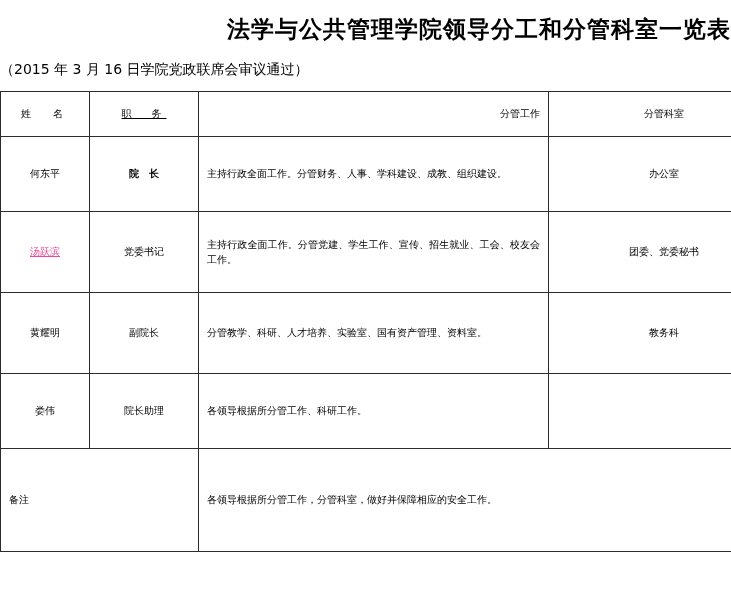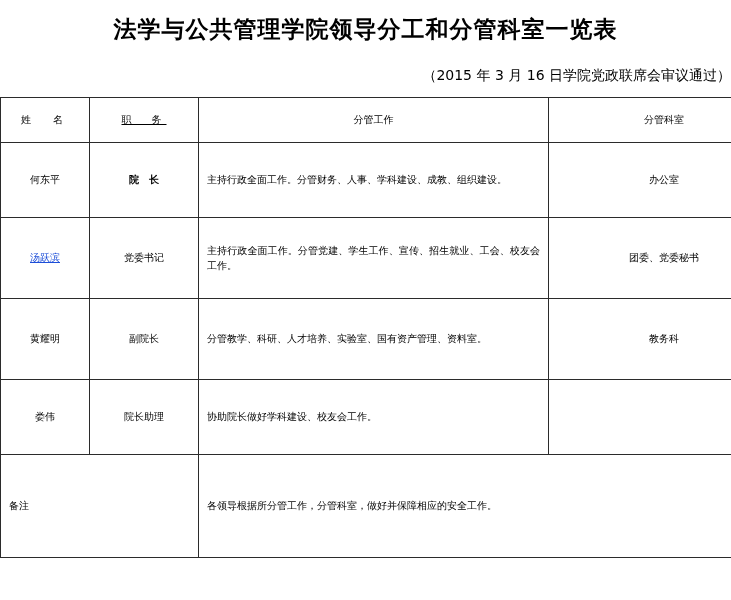--- a/index.html
+++ b/index.html
@@ -14,71 +14,71 @@
     color: #000000;
     overflow: hidden;
   }
   .page {
     width: 731px;
     height: 600px;
     box-sizing: border-box;
     position: relative;
   }
   .doc-title {
-    text-align: center;
+    text-align: right;
     font-size: 23px;
     font-weight: bold;
     letter-spacing: 1px;
     margin-top: 14px;
     font-family: "DejaVu Sans", "Liberation Sans", sans-serif;
   }
   .doc-subtitle {
-    text-align: right;
+    text-align: left;
     font-size: 14px;
-    margin-top: 22px;
+    margin-top: 16px;
     margin-bottom: 12px;
     font-family: "DejaVu Sans", "Liberation Sans", sans-serif;
   }
   table.main-table {
     border-collapse: collapse;
     width: 713px;
     margin: 0 auto;
     table-layout: fixed;
   }
   table.main-table td,
   table.main-table th {
     border: 1px solid #2b2b2b;
     padding: 6px 8px;
     font-size: 10px;
     font-family: "DejaVu Sans", "Liberation Sans", sans-serif;
     vertical-align: middle;
   }
   .col-name   { width: 72px;  text-align: center; }
   .col-post   { width: 92px;  text-align: center; }
-  .col-work   { width: 333px; text-align: center; }
+  .col-work   { width: 333px; text-align: right; }
   .col-dept   { width: 214px; text-align: center; }
 
   thead td {
     text-align: center;
     height: 32px;
     font-size: 14px;
   }
   .hdr-name { letter-spacing: 6px; }
   .hdr-post { letter-spacing: 5px; text-decoration: underline; }
 
   tbody td { height: 62px; }
   .row-tall td { height: 68px; }
   .row-note td { height: 90px; }
 
   .work-text {
     line-height: 1.55;
     text-align: justify;
     margin-left: 16px;
   }
-  .name-green { color: #1d4ed8; text-decoration: underline; }
+  .name-green { color: #ec4899; text-decoration: underline; }
   .note-label { text-align: left; }
   .note-body { text-align: left; }
   .nowrap { white-space: nowrap; font-weight: bold; }
 </style>
 </head>
 <body>
 
 <div class="page">
 
   <div class="doc-title">法学与公共管理学院领导分工和分管科室一览表</div>
@@ -112,21 +112,21 @@
       <tr class="row-tall">
         <td class="col-name">黄耀明</td>
         <td class="col-post">副院长</td>
         <td class="col-work work-text">分管教学、科研、人才培养、实验室、国有资产管理、资料室。</td>
         <td class="col-dept">教务科</td>
       </tr>
 
       <tr>
         <td class="col-name">娄伟</td>
         <td class="col-post">院长助理</td>
-        <td class="col-work work-text">协助院长做好学科建设、校友会工作。</td>
+        <td class="col-work work-text">各领导根据所分管工作、科研工作。</td>
         <td class="col-dept"></td>
       </tr>
 
       <tr class="row-note">
         <td class="note-label" colspan="2">备注</td>
         <td class="note-body" colspan="2">各领导根据所分管工作，分管科室，做好并保障相应的安全工作。</td>
       </tr>
 
     </tbody>
   </table>

